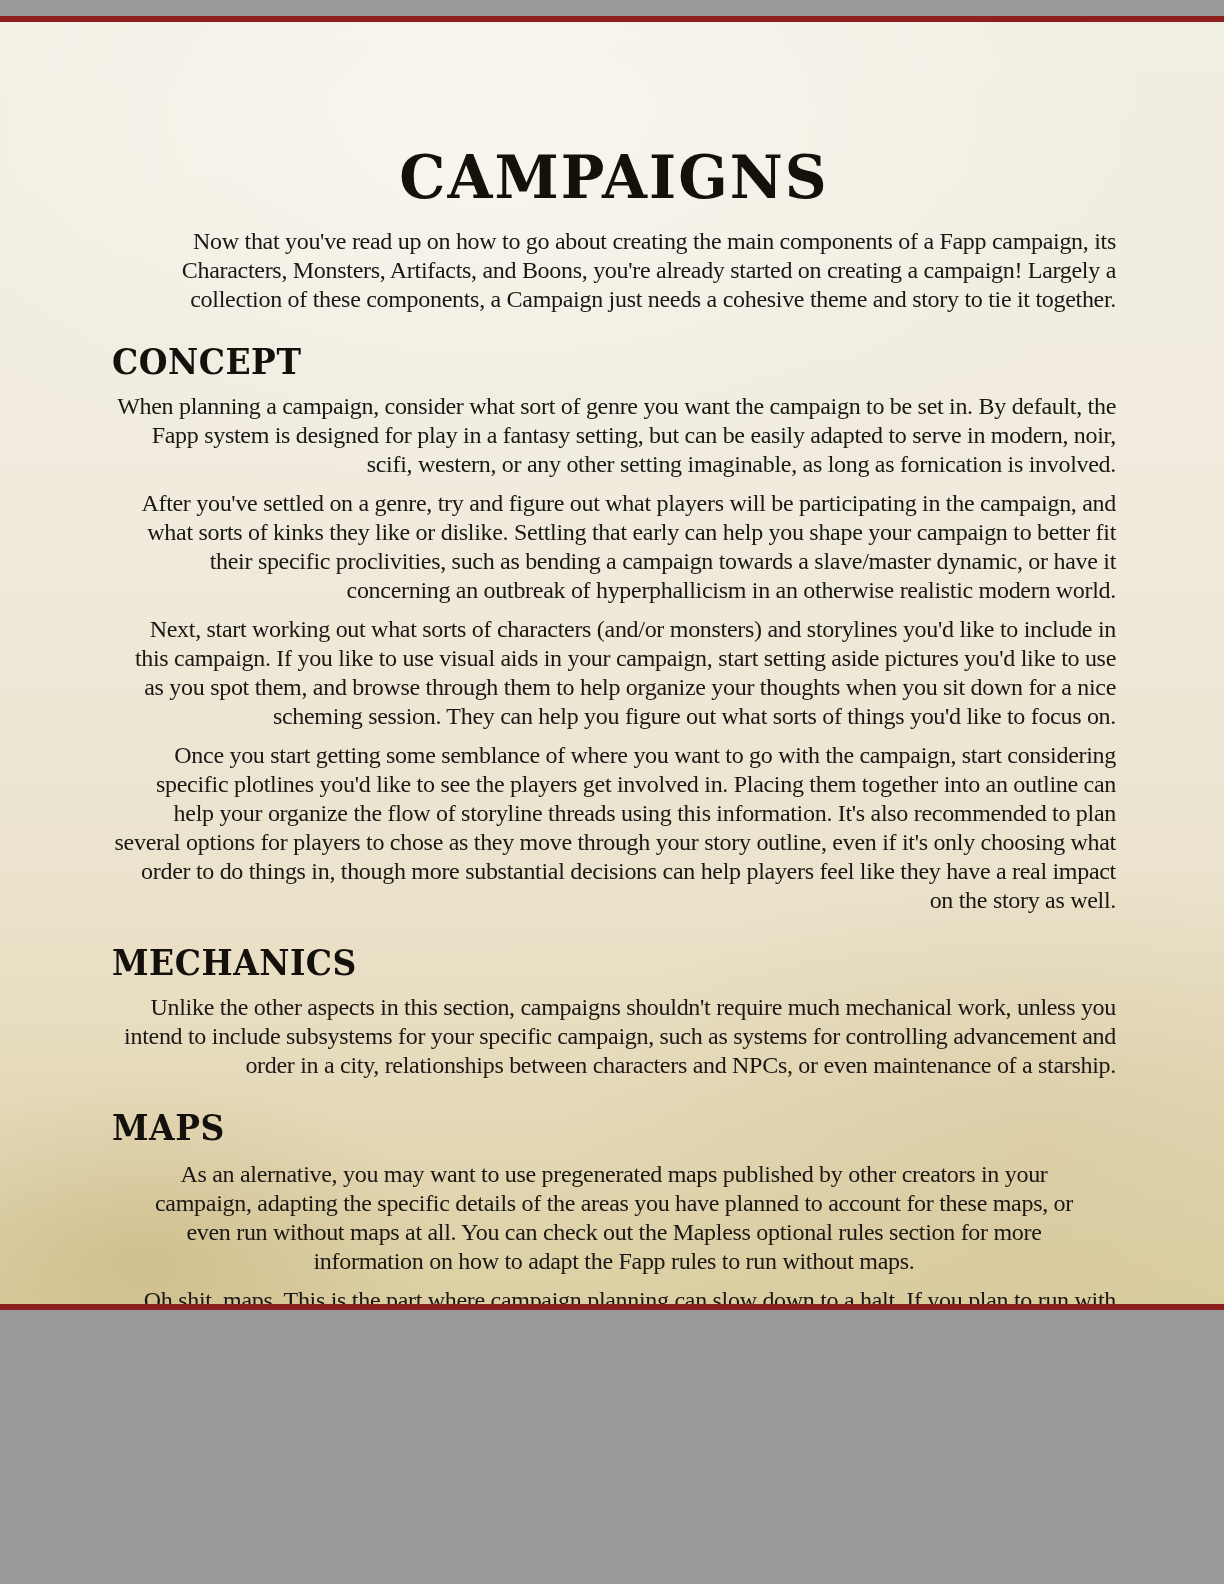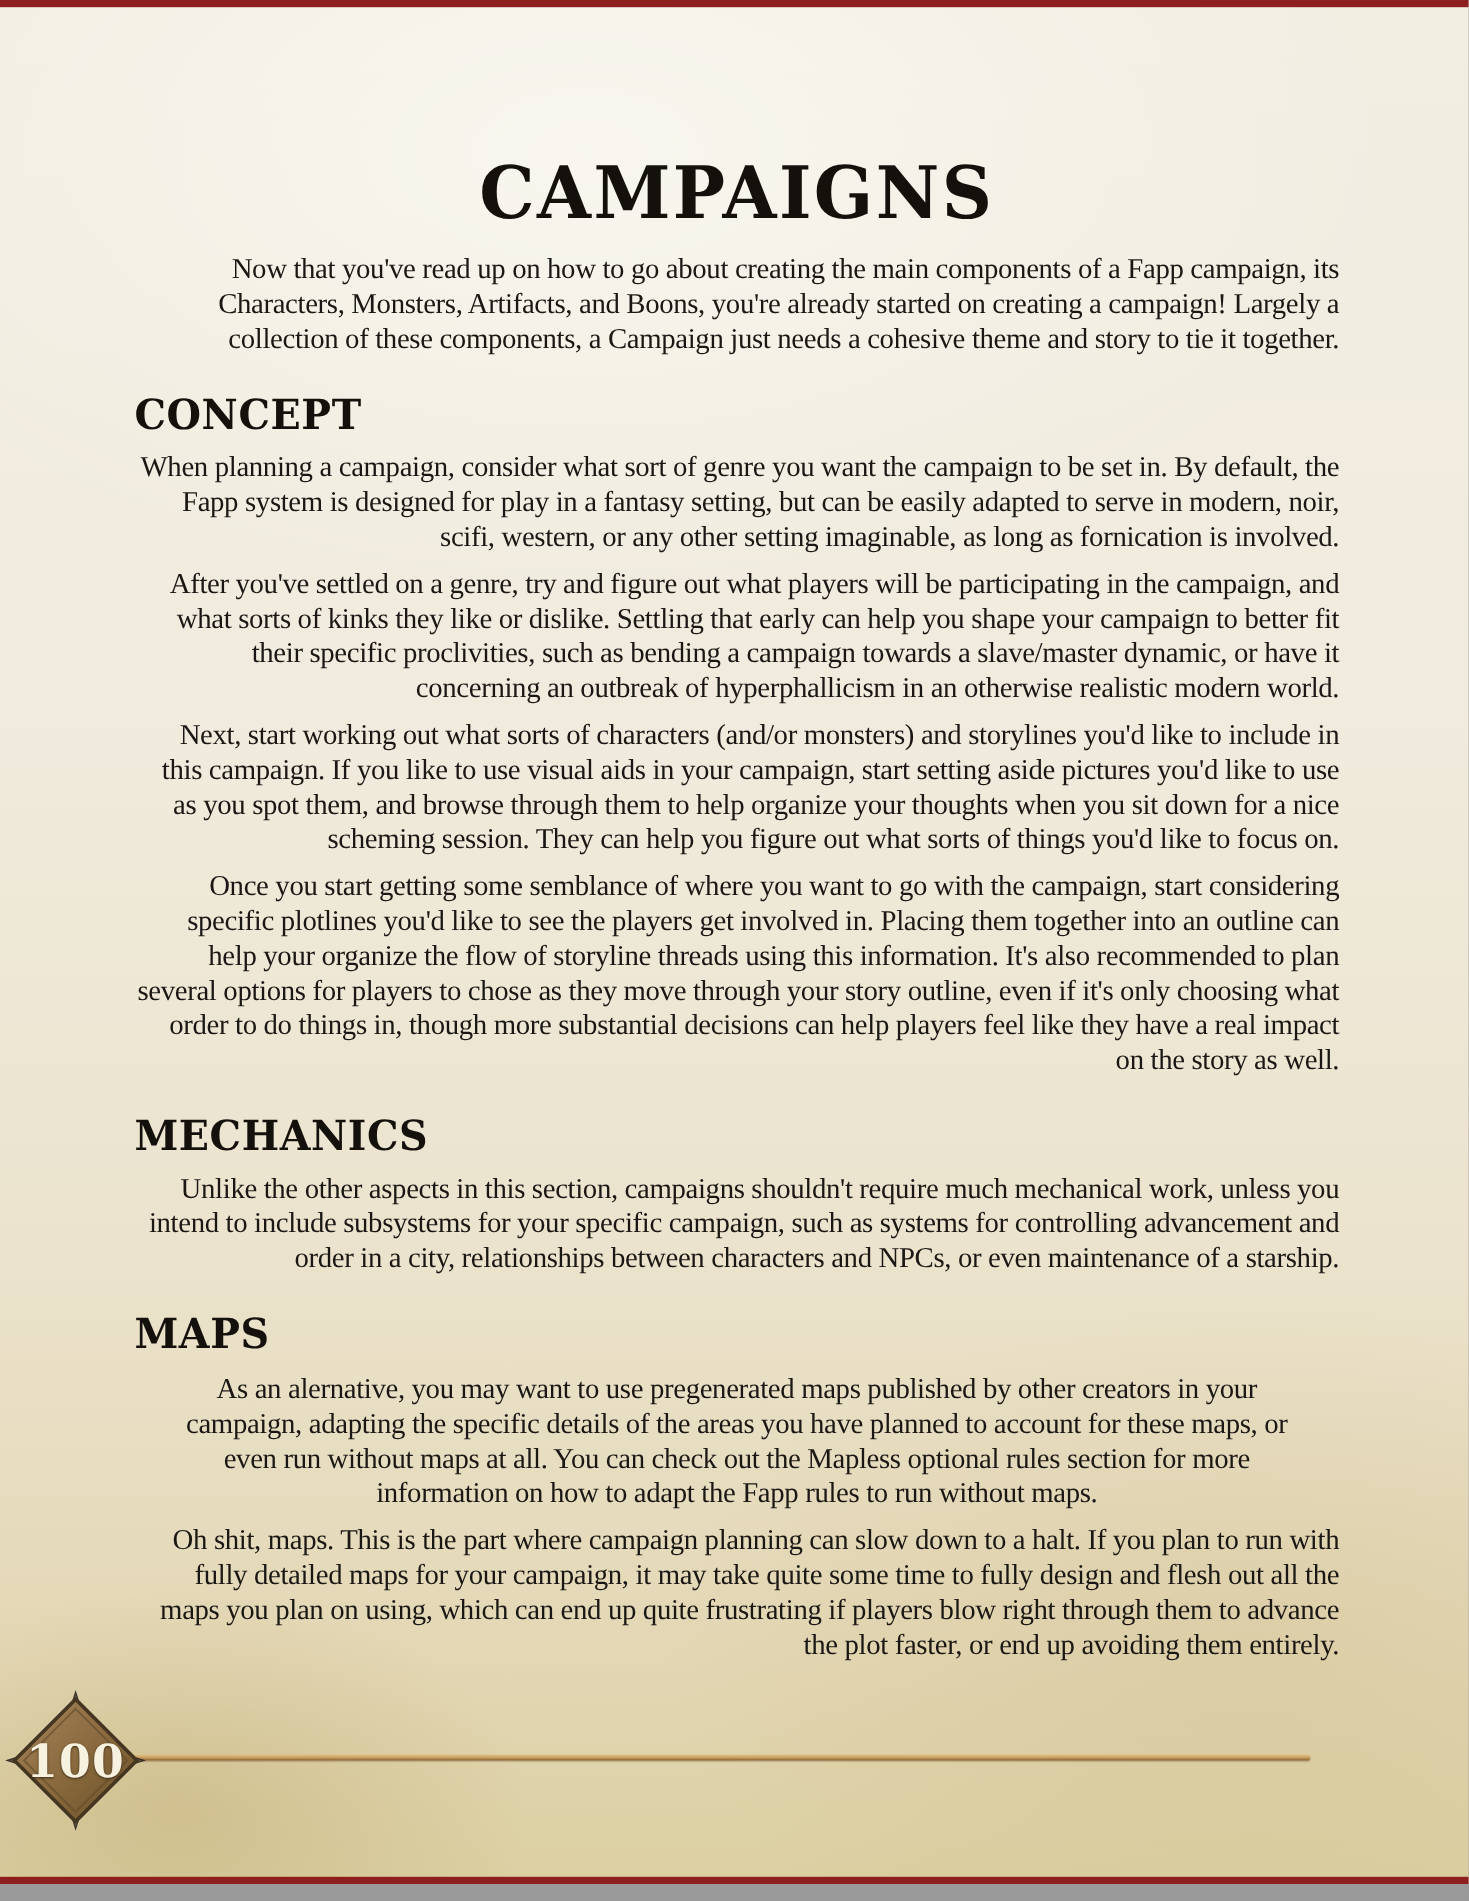--- a/index.html
+++ b/index.html
@@ -1,22 +1,22 @@
 <!DOCTYPE html>
 <html><head>
 <meta charset="utf-8">
 <style>
   html, body { margin: 0; padding: 0; }
   body { background: #9a9a9a; font-family: "Liberation Serif", serif; }
 
   .page {
     position: relative;
     width: 1224px;
-    height: 1570px;
-    margin: 0 auto;
+    height: 1294px;
+    margin: 16px auto;
     overflow: hidden;
     color: #1a1714;
     background:
       radial-gradient(ellipse 420px 260px at 12% 96%, rgba(186,163,104,0.38), rgba(186,163,104,0) 70%),
       radial-gradient(ellipse 700px 420px at 85% 88%, rgba(196,175,120,0.25), rgba(196,175,120,0) 70%),
       radial-gradient(ellipse 900px 500px at 40% 8%, rgba(255,255,252,0.5), rgba(255,255,252,0) 75%),
       linear-gradient(180deg, #f1eee2 0%, #f0ebdd 38%, #ebe3cd 66%, #e3d7b4 88%, #dbcfa2 100%);
   }
 
   .edge-bar {

